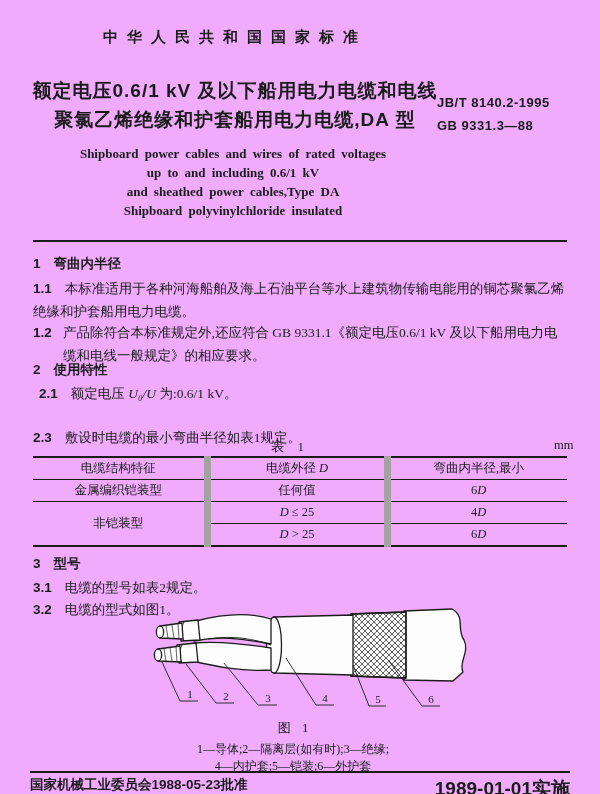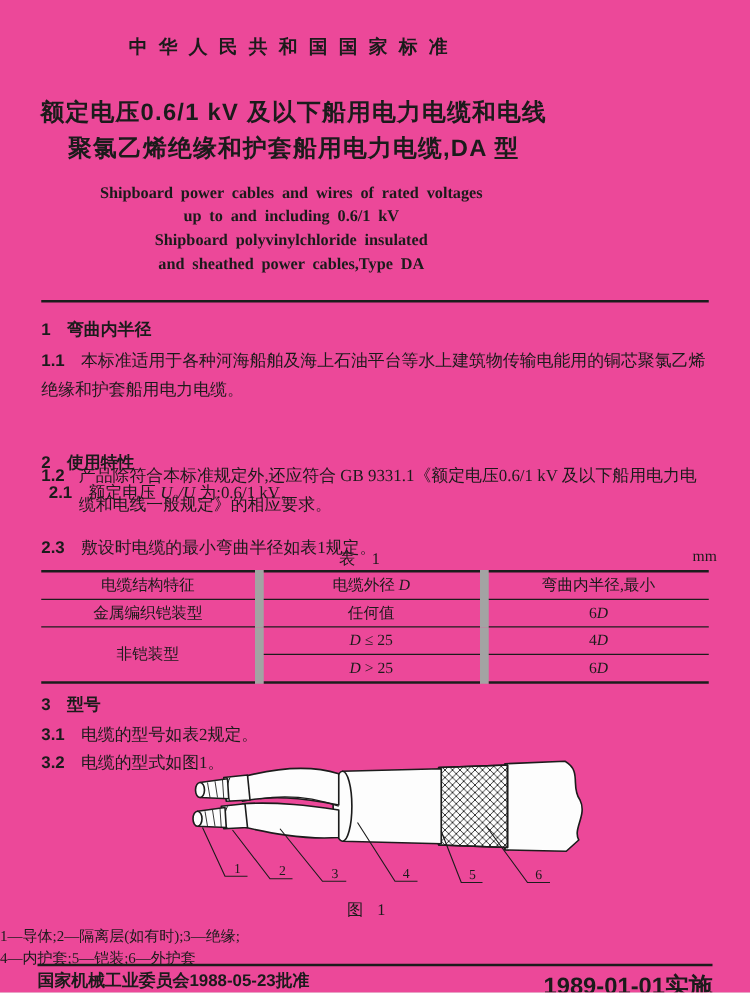--- a/index.html
+++ b/index.html
@@ -1,17 +1,17 @@
 <!DOCTYPE html>
 <html><head>
 <meta charset="utf-8">
 <style>
   html,body{margin:0;padding:0;background:#e8e8e8;}
   .page{
-    position:relative;width:600px;height:794px;background:#ec4899;
+    position:relative;width:600px;height:794px;background:#f0abfc;
     font-family:"Liberation Serif",serif;color:#1b1b1b;overflow:hidden;
     margin:0 auto;
   }
   .abs{position:absolute;}
   .sans{font-family:"Liberation Sans",sans-serif;}
   .var{font-style:italic;font-family:"Liberation Serif",serif;}
 
   .std-type{top:28px;left:0;width:470px;text-align:center;font-size:15px;
     letter-spacing:9px;font-weight:bold;}
   .title-cn{top:76px;left:0;width:470px;text-align:center;font-size:19px;
@@ -20,62 +20,66 @@
     line-height:23px;letter-spacing:0.5px;white-space:nowrap;}
   .title-en{top:144px;left:0;width:466px;text-align:center;font-size:13px;
     font-weight:bold;line-height:19px;word-spacing:3px;}
 
   .rule{background:#1c1c1c;height:2px;}
   .h-sec{font-size:13.5px;font-weight:bold;white-space:nowrap;}
   .h-sec .gap{display:inline-block;width:13px;}
   .para{font-size:13.5px;line-height:22.5px;}
   .cnum{font-family:"Liberation Sans",sans-serif;font-weight:600;
     display:inline-block;margin-right:13px;}
-  .hang{padding-left:30px;margin-top:48px;}
+  .hang{padding-left:30px;}
   .hang .cnum{position:absolute;left:0;top:0;}
 
   .tbl-cap-row{top:438px;left:16px;width:600px;height:16px;font-size:13px;}
   .tbl-cap{position:absolute;left:0;width:548px;text-align:center;letter-spacing:5px;}
   .tbl-unit{position:absolute;left:538px;top:0;font-size:12.5px;}
 
   table.t1{border-collapse:collapse;width:534px;table-layout:fixed;
     font-size:12.5px;border-top:2px solid #1c1c1c;border-bottom:2px solid #1c1c1c;}
   table.t1 td{height:21px;text-align:center;vertical-align:middle;padding:0;
     border-bottom:1px solid #1c1c1c;}
   table.t1 tr:last-child td{border-bottom:none;}
   table.t1 td.vl{border-left:7px solid #a3a3a3;}
   table.t1 td.merge{border-bottom:none;}
 
   .fig-cap{top:719px;left:0;width:590px;text-align:center;font-size:13px;letter-spacing:4px;}
-  .legend{left:0;width:586px;font-size:12px;line-height:18px;}
+  .legend{left:0;width:586px;text-align:center;font-size:12px;line-height:18px;}
 
   .footer-l{top:776px;left:30px;font-size:13.5px;font-weight:bold;white-space:nowrap;}
   .footer-r{top:776px;left:300px;width:270px;text-align:right;font-size:19px;
     font-weight:bold;white-space:nowrap;}
 
   svg text{font-family:"Liberation Serif",serif;font-size:11px;fill:#1b1b1b;}
 </style>
 </head>
 <body>
 
 <div class="page">
 
   <div class="abs std-type sans">中华人民共和国国家标准</div>
 
   <div class="abs title-cn sans">
     <div>额定电压0.6/1 kV 及以下船用电力电缆和电线</div>
     <div>聚氯乙烯绝缘和护套船用电力电缆,DA 型</div>
   </div>
 
+  <div class="abs codes sans">
+    <div>JB/T 8140.2-1995</div>
+    <div>GB 9331.3—88</div>
+  </div>
 
   <div class="abs title-en">
     <div>Shipboard power cables and wires of rated voltages</div>
     <div>up to and including 0.6/1 kV</div>
+    <div>and sheathed power cables,Type DA</div>
     <div>Shipboard polyvinylchloride insulated</div>
-    <div>and sheathed power cables,Type DA</div>
   </div>
 
   <div class="abs rule" style="top:240px;left:33px;width:534px;"></div>
 
   <div class="abs h-sec sans" style="top:255px;left:33px;">
     <span>1</span><span class="gap"></span><span>弯曲内半径</span>
   </div>
 
   <div class="abs para" style="top:278px;left:33px;width:536px;">
     <span class="cnum">1.1</span><span>本标准适用于各种河海船舶及海上石油平台等水上建筑物传输电能用的铜芯聚氯乙烯绝缘和护套船用电力电缆。</span>

